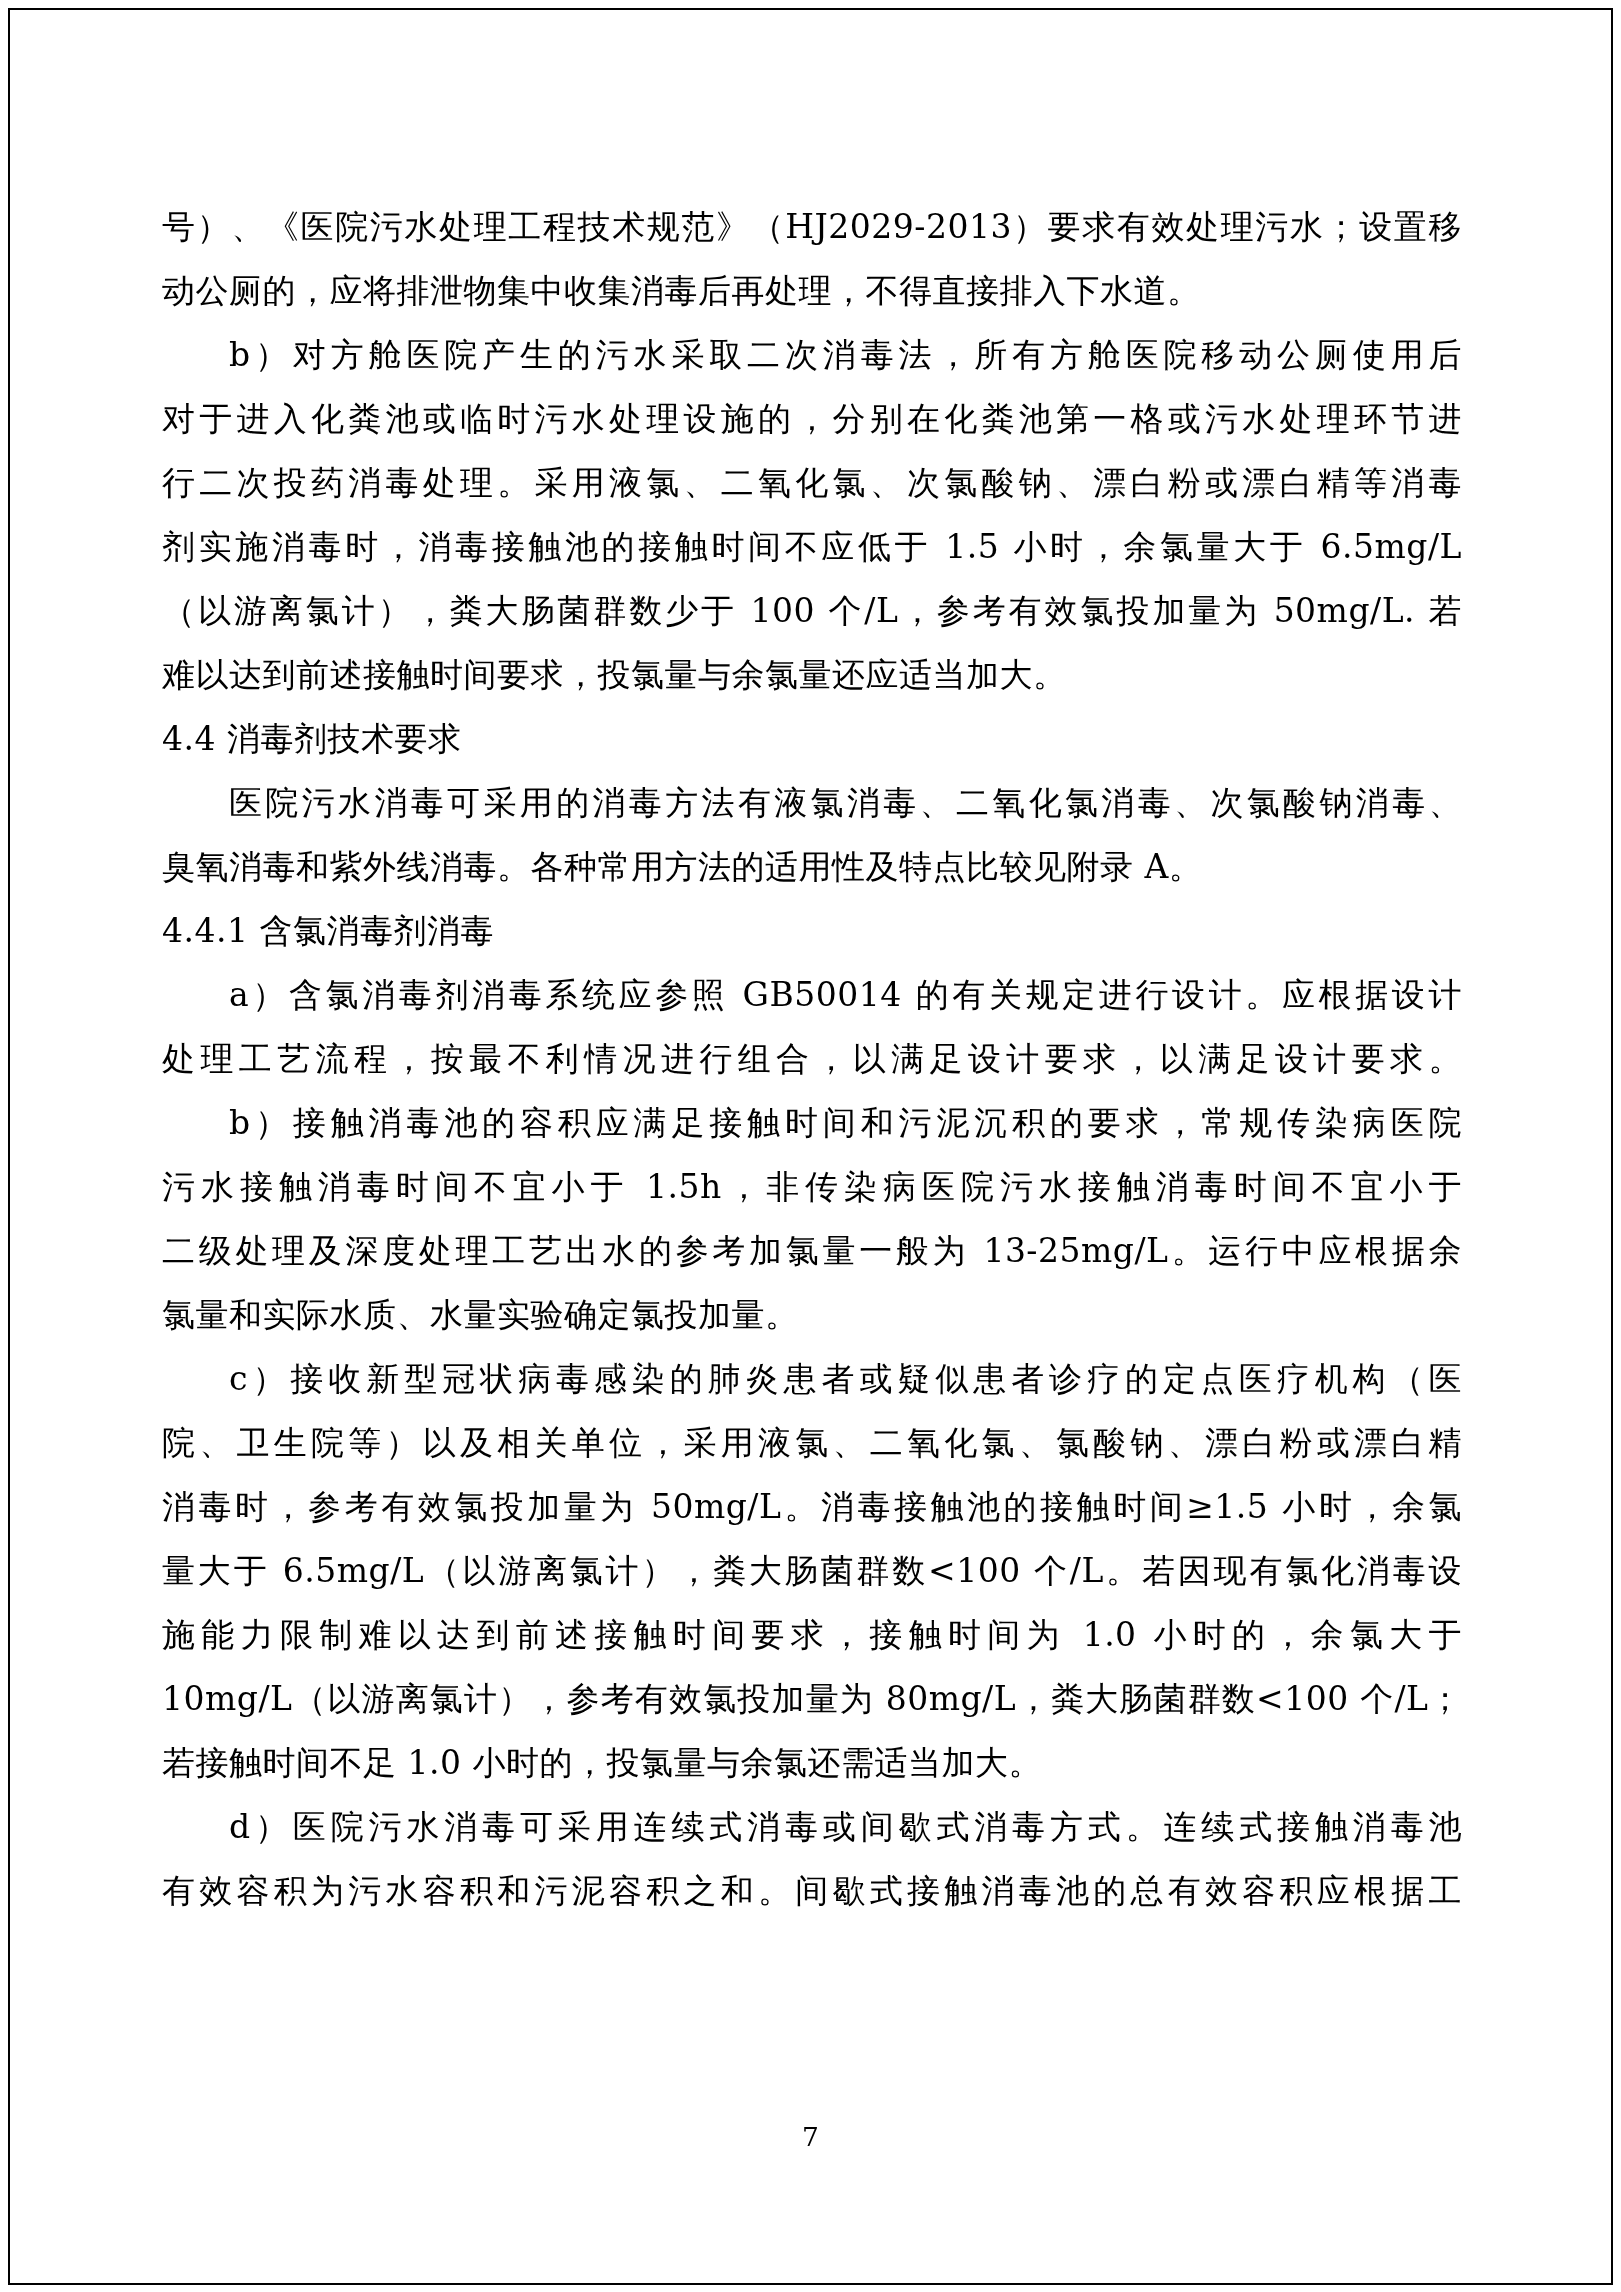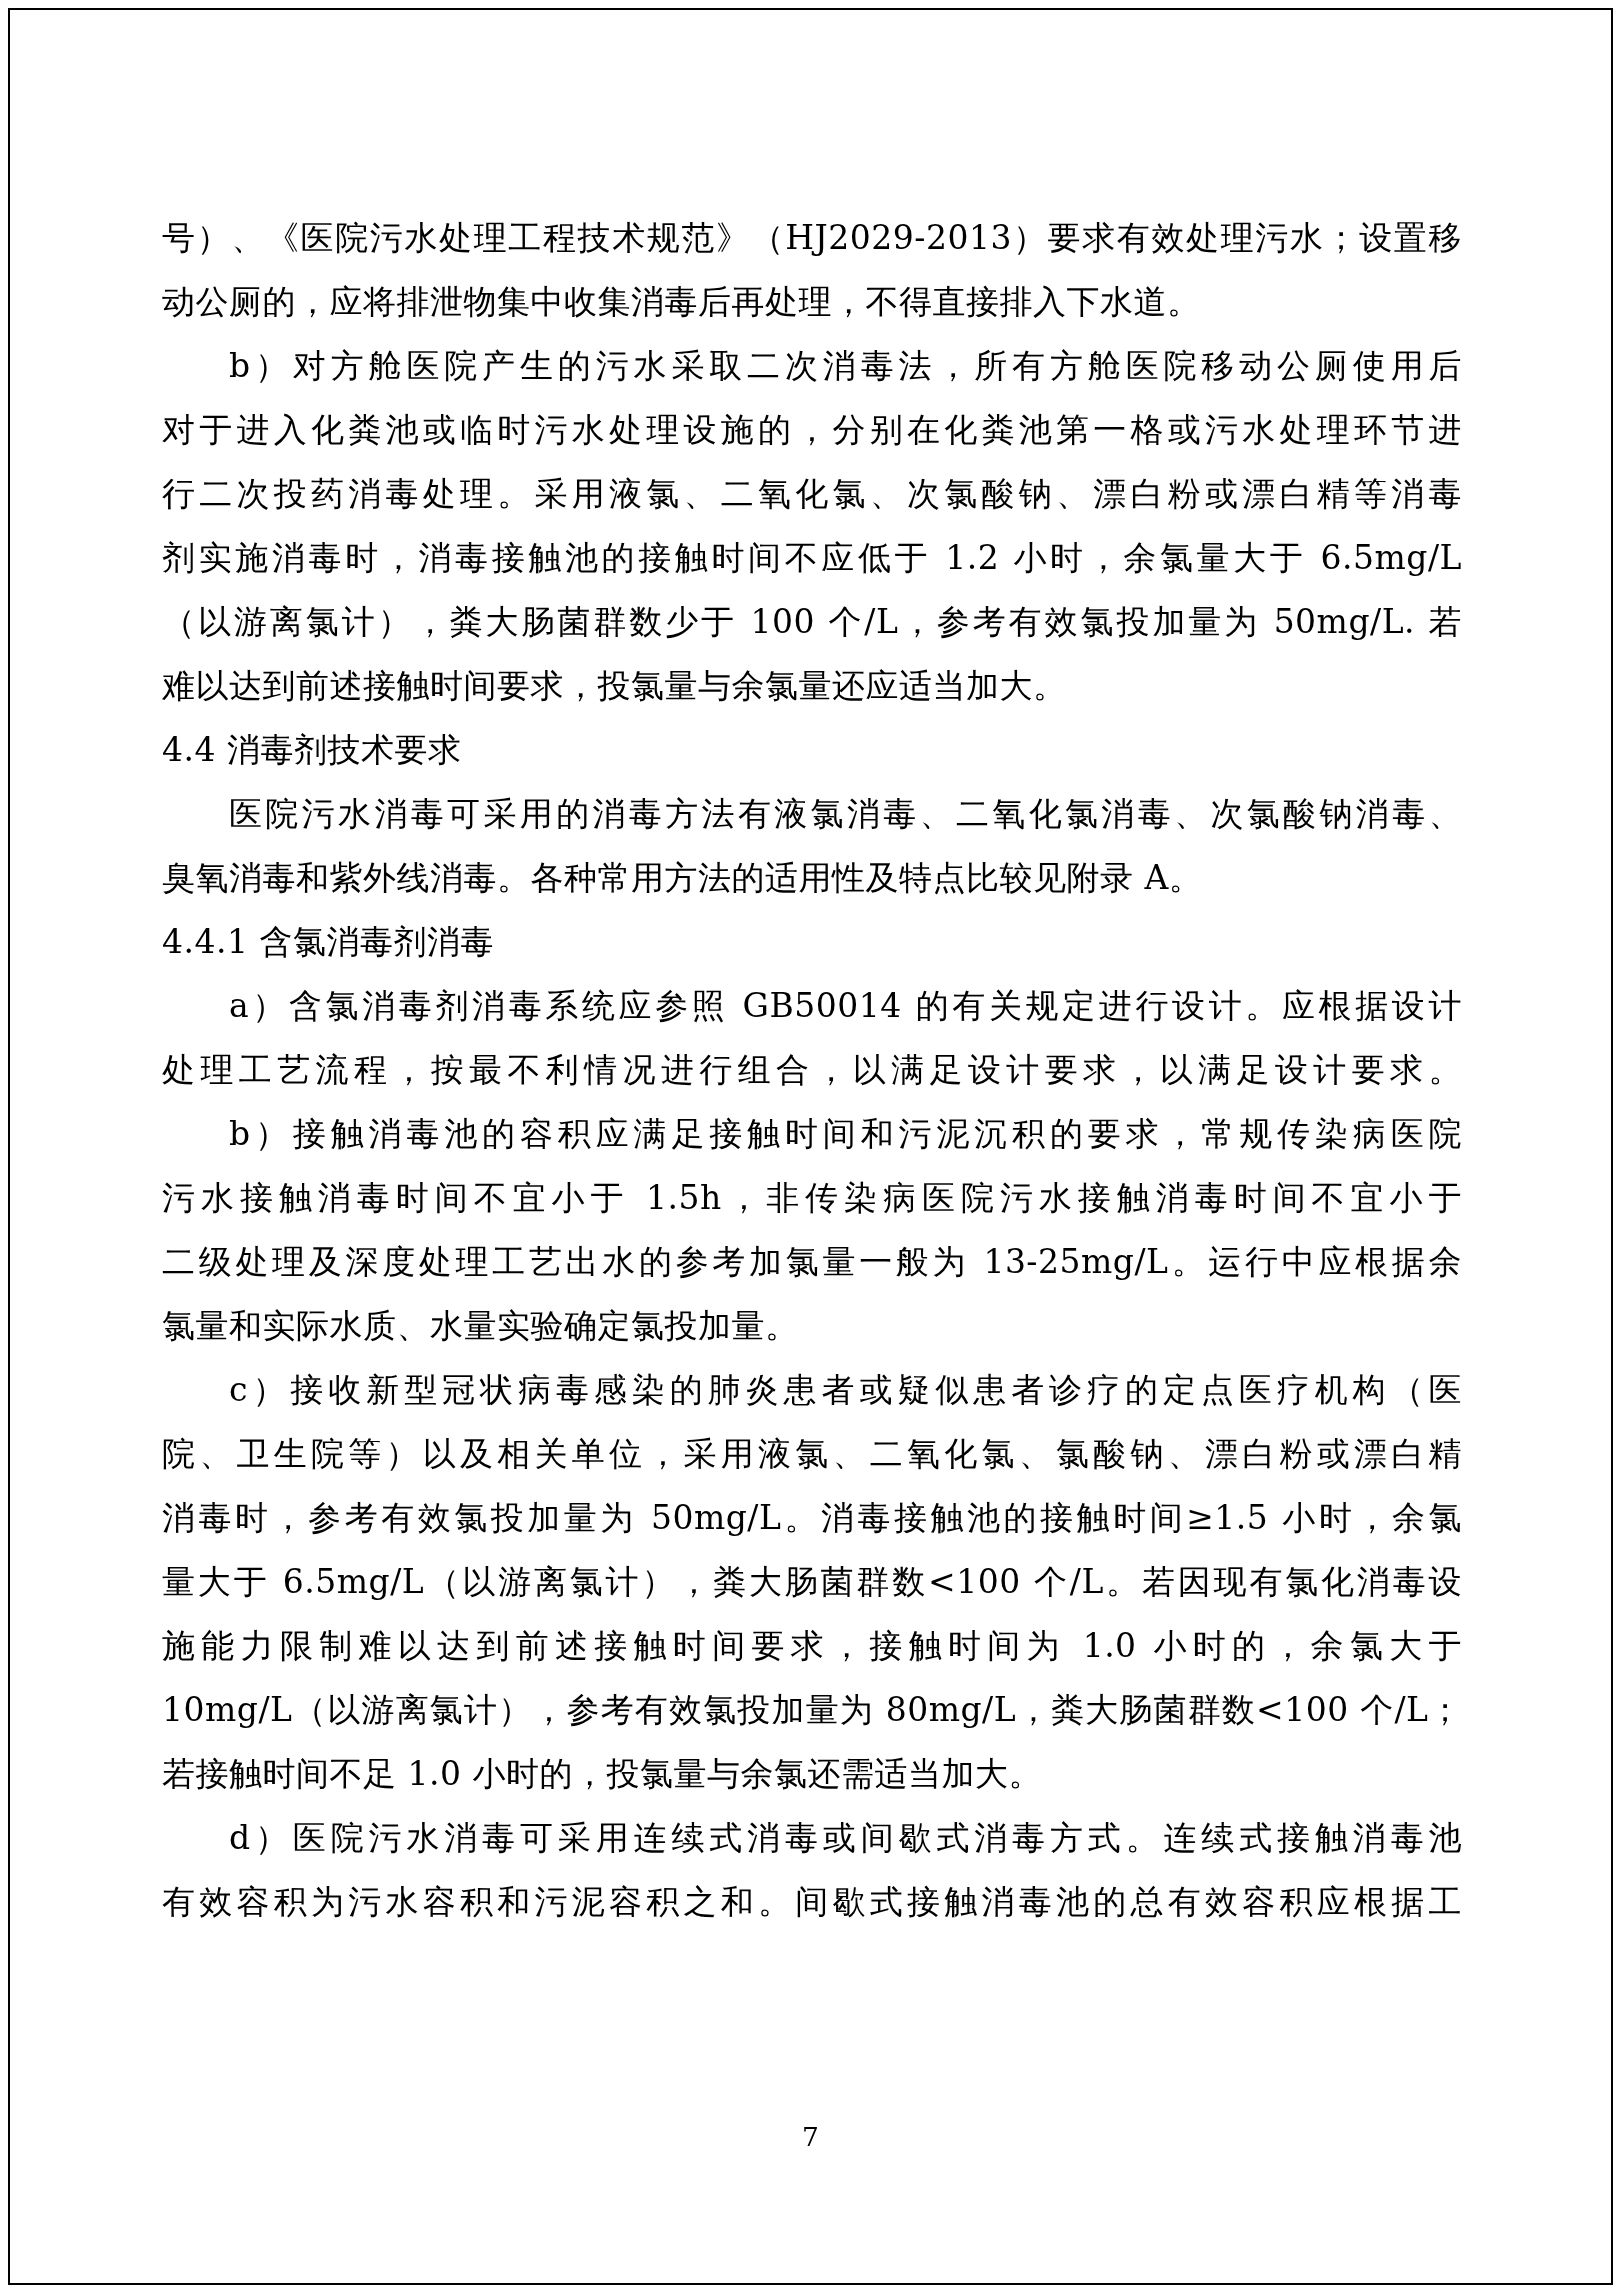--- a/index.html
+++ b/index.html
@@ -20,21 +20,21 @@
     position: absolute;
     top: 7.8px;
     left: 7.8px;
     right: 7.8px;
     bottom: 7.8px;
     border: 2.9px solid #000000;
     pointer-events: none;
   }
   .content {
     position: absolute;
-    top: 206px;
+    top: 195px;
     left: 162px;
     width: 1300px;
   }
   .ln {
     font-size: 33px;
     height: 64px;
     line-height: 64px;
     letter-spacing: 0.5px;
     text-align: left;
     white-space: nowrap;
@@ -65,21 +65,21 @@
 
 <div class="page">
   <div class="page-border"></div>
 
   <div class="content">
     <div class="ln just">号）、《医院污水处理工程技术规范》（HJ2029-2013）要求有效处理污水；设置移</div>
     <div class="ln">动公厕的，应将排泄物集中收集消毒后再处理，不得直接排入下水道。</div>
     <div class="ln indent just">b）对方舱医院产生的污水采取二次消毒法，所有方舱医院移动公厕使用后</div>
     <div class="ln just">对于进入化粪池或临时污水处理设施的，分别在化粪池第一格或污水处理环节进</div>
     <div class="ln just">行二次投药消毒处理。采用液氯、二氧化氯、次氯酸钠、漂白粉或漂白精等消毒</div>
-    <div class="ln just">剂实施消毒时，消毒接触池的接触时间不应低于 1.2 小时，余氯量大于 6.5mg/L</div>
+    <div class="ln just">剂实施消毒时，消毒接触池的接触时间不应低于 1.5 小时，余氯量大于 6.5mg/L</div>
     <div class="ln just">（以游离氯计），粪大肠菌群数少于 100 个/L，参考有效氯投加量为 50mg/L. 若</div>
     <div class="ln">难以达到前述接触时间要求，投氯量与余氯量还应适当加大。</div>
     <div class="ln">4.4 消毒剂技术要求</div>
     <div class="ln indent just">医院污水消毒可采用的消毒方法有液氯消毒、二氧化氯消毒、次氯酸钠消毒、</div>
     <div class="ln">臭氧消毒和紫外线消毒。各种常用方法的适用性及特点比较见附录 A。</div>
     <div class="ln">4.4.1 含氯消毒剂消毒</div>
     <div class="ln indent just">a）含氯消毒剂消毒系统应参照 GB50014 的有关规定进行设计。应根据设计</div>
     <div class="ln just">处理工艺流程，按最不利情况进行组合，以满足设计要求，以满足设计要求。</div>
     <div class="ln indent just">b）接触消毒池的容积应满足接触时间和污泥沉积的要求，常规传染病医院</div>
     <div class="ln just">污水接触消毒时间不宜小于 1.5h，非传染病医院污水接触消毒时间不宜小于</div>

